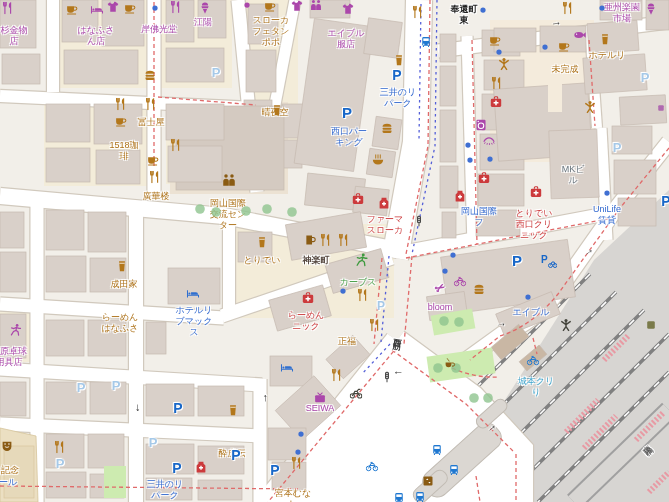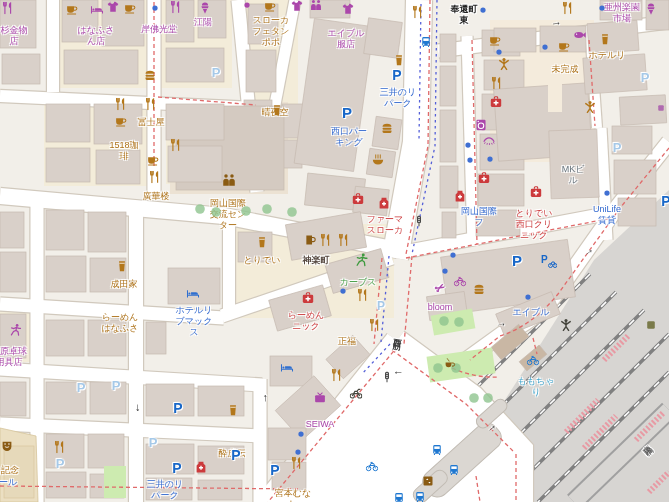--- a/index.html
+++ b/index.html
@@ -441,26 +441,26 @@
 はなふさ</div>
       <div class="lbl c-blue" style="left: 194px; top: 321px;">ホテルリ
 ブマック
 ス</div>
       <div class="lbl c-shop" style="left: 9px; top: 357px;">萩原卓球
 用具店</div>
       <div class="lbl c-amenity" style="left: 10px; top: 470px;">記念</div>
       <div class="lbl c-blue" style="left: 8px; top: 482px;">ール</div>
       <div class="lbl c-amenity" style="left: 232px; top: 453px;">酔虎伝</div>
       <div class="lbl c-amenity" style="left: 347px; top: 341px;">正福</div>
-      <div class="lbl c-shop" style="left: 320px; top: 424px;">SEIWA</div>
+      <div class="lbl c-shop" style="left: 320px; top: 408px;">SEIWA</div>
       <div class="lbl c-amenity" style="left: 293px; top: 499px;">宮本むな
 し</div>
       <div class="lbl c-blue" style="left: 165px; top: 490px;">三井のリ
 パーク</div>
-      <div class="lbl c-cyan" style="left: 536px; top: 387px;">ももちゃ
+      <div class="lbl c-cyan" style="left: 536px; top: 387px;">城本クリ
 り</div>
       <div class="lbl c-bridge vert" style="left: 641px; top: 443px; transform: translate(-50%, -50%) rotate(-45deg);">東陸橋</div>
       <span class="ic" style="left: 8px; top: 8px; color: rgb(171, 71, 171);">
         <svg width="13" height="13" viewBox="0 0 16 16" aria-hidden="true">
           <use href="#sy-rest"></use>
         </svg>
       </span>
       <span class="ic" style="left: 72px; top: 9px; color: rgb(179, 119, 27);">
         <svg width="13" height="13" viewBox="0 0 16 16" aria-hidden="true">
           <use href="#sy-cup"></use>

